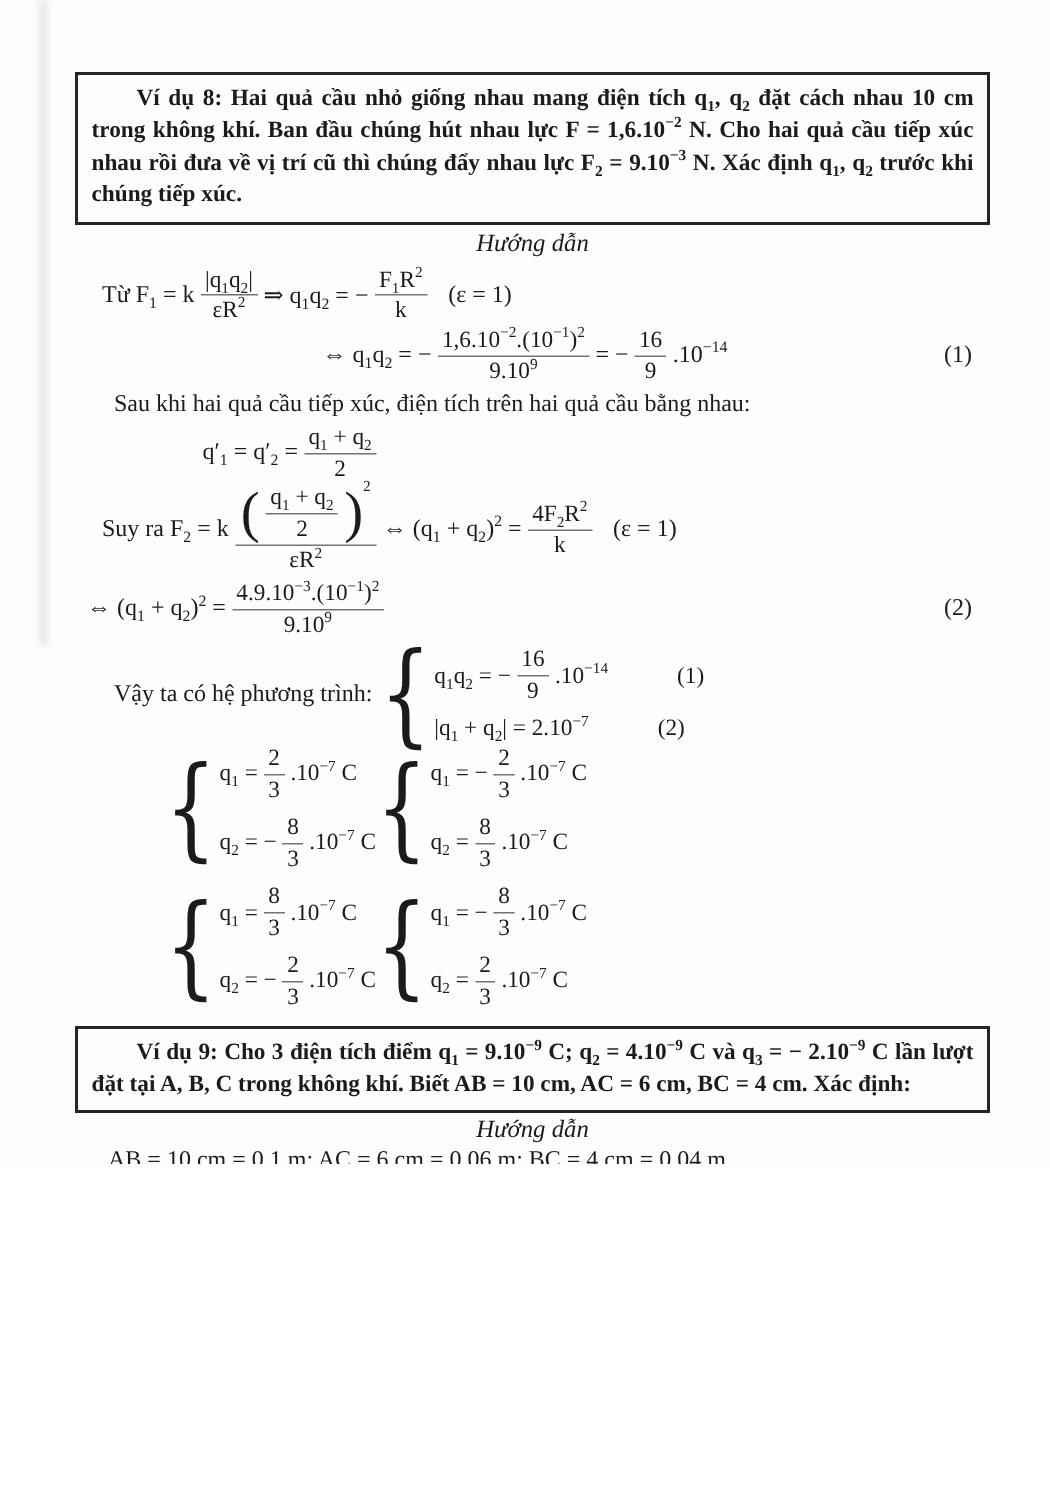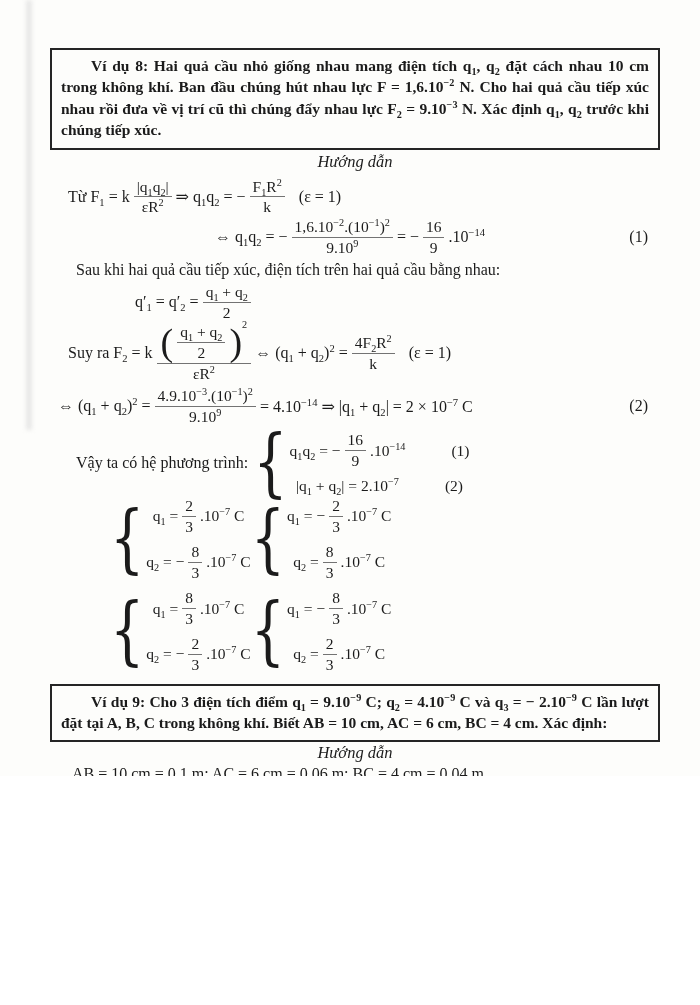--- a/index.html
+++ b/index.html
@@ -40,21 +40,21 @@
   #line3{margin-top:6px;}
   .sysrow{display:flex;margin:2px 0 0 60px;}
   .sysrow + .sysrow{margin-top:8px;}
   #box2{margin-top:10px;}
   #hd2{margin-top:1px;}
   #abline{margin:2px 0 0 22px;font-size:16px;}
 
   .sys{display:flex;align-items:center;}
   .brace{font-family:"DejaVu Serif",serif;font-size:54px;line-height:1;font-weight:400;
          transform:scaleY(1.38);margin-right:2px;}
-  .rows{display:flex;flex-direction:column;gap:7px;align-items:center;}
+  .rows{display:flex;flex-direction:column;gap:7px;}
   .mrow{display:flex;align-items:center;font-size:15.5px;white-space:nowrap;}
   .tagnum{margin-left:46px;}
 
   .bigfrac > .num{display:inline-flex;align-items:center;padding:0 4px 1px;}
   .bigparen{font-size:38px;line-height:.8;font-weight:400;}
   .bigexp{align-self:flex-start;margin-top:2px;}
 
   .watermark{position:absolute;pointer-events:none;
              color:rgba(195,195,195,.32);-webkit-text-stroke:1.5px #b8b8b8;
              font-family:"Liberation Sans","DejaVu Sans",sans-serif;font-weight:bold;}
@@ -139,21 +139,20 @@
       </span>
       <span class="gapL">(ε = 1)</span>
     </div>
 
     <div class="math" id="fF">
       <span>⇔ (q<sub>1</sub> + q<sub>2</sub>)<sup>2</sup> =</span>
       <span class="frac">
         <span class="num">4.9.10<sup>−3</sup>.(10<sup>−1</sup>)<sup>2</sup></span>
         <span class="den">9.10<sup>9</sup></span>
       </span>
-      <span>= 4.10<sup>−14</sup> ⇒ |q<sub>1</sub> + q<sub>2</sub>| = 2 × 10<sup>−7</sup> C</span>
       <span class="eqnum">(2)</span>
     </div>
 
     <div class="math" id="fG">
       <span>Vậy ta có hệ phương trình:</span>
       <span class="brace gapS">{</span>
       <span class="rows">
         <span class="mrow">
           <span>q<sub>1</sub>q<sub>2</sub> = −</span>
           <span class="frac">

